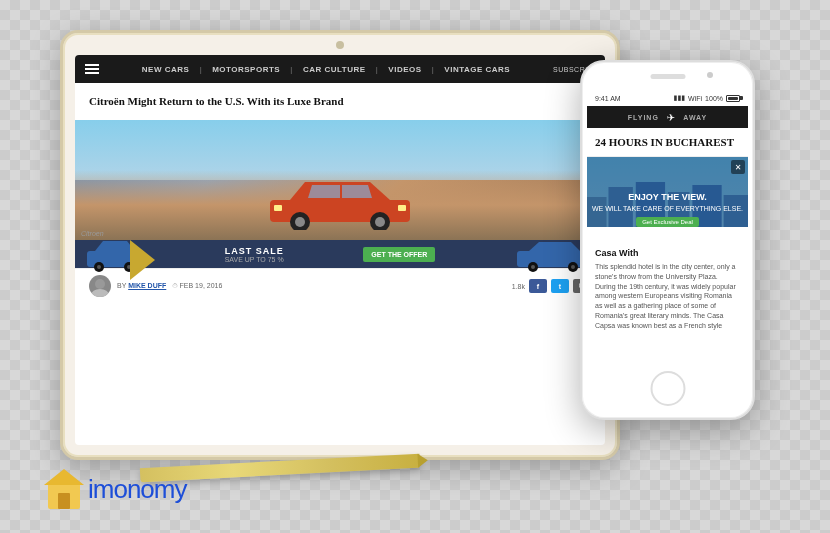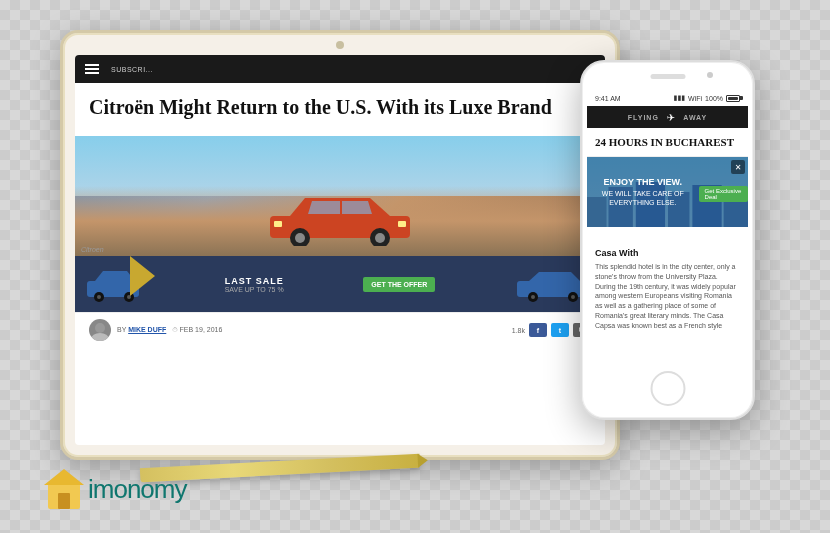--- a/index.html
+++ b/index.html
@@ -108,25 +108,24 @@
       text-transform: uppercase;
       letter-spacing: 0.5px;
     }
 
     
     .tablet-content {
       padding: 12px 14px;
       background: white;
     }
     .tablet-headline {
-      font-size: 20px;
+      font-size: 11px;
       font-weight: 900;
       line-height: 1.2;
       color: #111;
-      margin-bottom: 5px;
       font-family: Georgia, serif;
     }
     .tablet-subhead {
       font-size: 9px;
       color: #333;
       margin-bottom: 8px;
       font-style: italic;
     }
 
     
@@ -167,21 +166,21 @@
       bottom: 3px;
       left: 6px;
       font-size: 7px;
       color: #999;
       font-style: italic;
     }
 
     
     .tablet-ad-banner {
       background: #2a3a5c;
-      height: 56px;
+      height: 28px;
       display: flex;
       align-items: center;
       justify-content: space-between;
       padding: 0 10px;
       position: relative;
     }
     .ad-arrow {
       width: 0;
       height: 0;
       border-top: 20px solid transparent;
@@ -460,23 +459,23 @@
       justify-content: center;
     }
     .phone-ad-overlay {
       position: absolute;
       top: 0;
       left: 0;
       right: 0;
       bottom: 0;
       background: rgba(20,80,130,0.6);
       display: flex;
-      flex-direction: row;
-      align-items: center;
-      justify-content: flex-start;
+      flex-direction: column;
+      align-items: center;
+      justify-content: flex-end;
     }
     .phone-ad-enjoy {
       color: white;
       font-size: 9px;
       font-weight: bold;
       text-align: center;
       line-height: 1.3;
     }
     .phone-ad-btn {
       background: #4CAF50;
@@ -513,37 +512,44 @@
       gap: 0;
     }
     .logo-icon {
       width: 48px;
       height: 48px;
       position: relative;
     }
     .logo-text {
       font-size: 26px;
       font-weight: 300;
-      color: #0f766e;
+      color: #1d4ed8;
       letter-spacing: -1px;
     }
   </style>
 </head>
 <body>
 
 <div class="tablet-wrapper">
   <div class="tablet-frame">
     <div class="tablet-camera"></div>
     <div class="tablet-screen">
 
       <div class="tablet-nav">
         <div class="hamburger">
           <span></span>
             <span></span>
             <span></span>
+        </div>
+        <div class="tablet-nav-links">
+          <span class="tablet-nav-link">NEW CARS</span>
+          <span class="tablet-nav-link separator">MOTORSPORTS</span>
+          <span class="tablet-nav-link separator">CAR CULTURE</span>
+          <span class="tablet-nav-link separator">VIDEOS</span>
+          <span class="tablet-nav-link separator">VINTAGE CARS</span>
         </div>
         <span class="tablet-nav-subscribe">SUBSCRI...</span>
       </div>
 
       <div class="tablet-content">
         <div class="tablet-headline">Citroën Might Return to the U.S. With its Luxe Brand</div>
       </div>
 
       <div class="tablet-img-area">
         <div class="sky-bg"></div>

